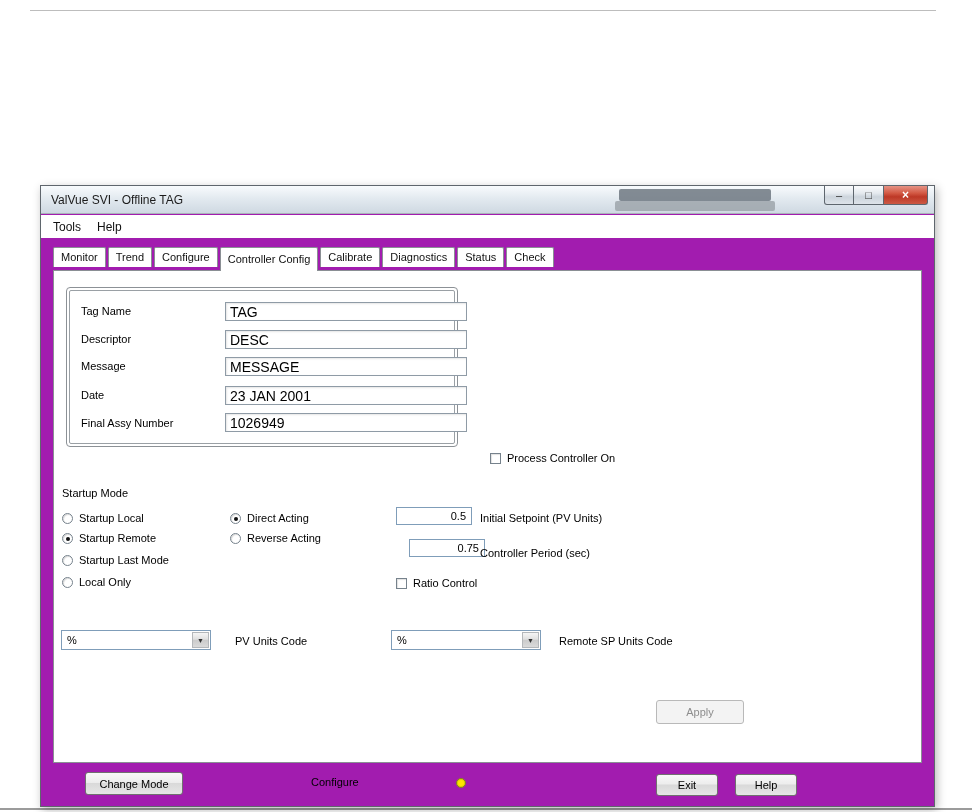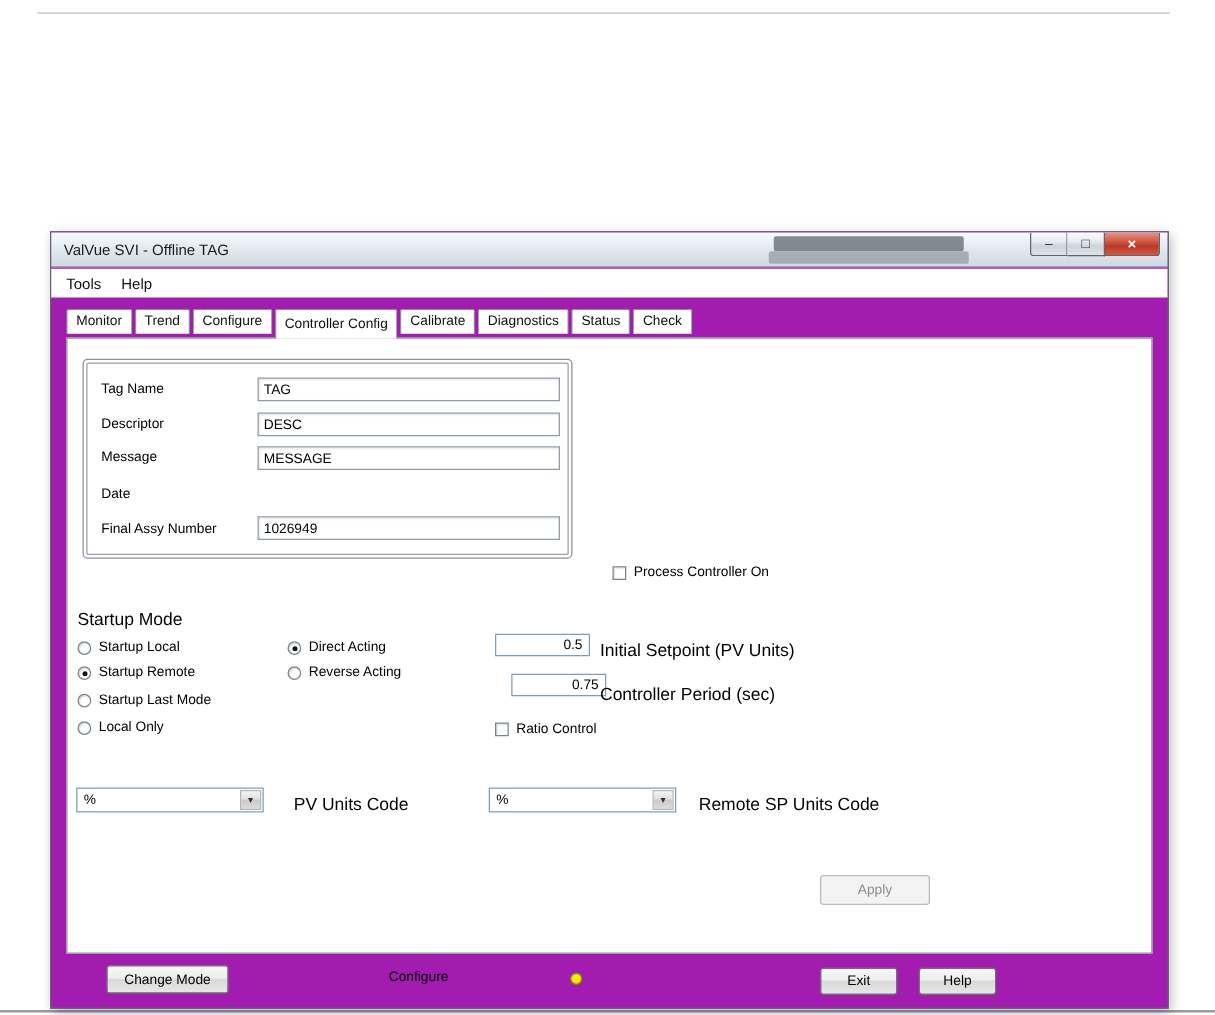--- a/index.html
+++ b/index.html
@@ -29,23 +29,23 @@
   .tabstrip { position:absolute; left:12px; top:61px; height:24px; display:flex; align-items:flex-start; z-index:3; }
   .tab { height:20px; border:1px solid #8a8f94; border-bottom:none; border-radius:2px 2px 0 0; background:#ffffff; font-size:11px; color:#111; padding:3px 7px 0 7px; margin-right:2px; white-space:nowrap; }
   .tab.active { height:24px; padding-top:5px; margin-bottom:-1px; z-index:4; position:relative; }
 
   .panel { position:absolute; left:12px; right:12px; top:84px; height:493px; border:1px solid #8a8f94; background:#ffffff; z-index:1; }
 
   
   .groupbox { position:absolute; left:12px; top:16px; width:392px; height:160px; border:1px solid #8c9196; border-radius:4px; }
   .groupbox-inner { position:absolute; left:2px; top:2px; right:2px; bottom:2px; border:1px solid #9aa0a5; border-radius:2px; }
   .g-label { position:absolute; left:14px; font-size:11px; color:#000; z-index:2; }
-  .g-field { position:absolute; left:139px; width:242px; height:19px; font-family:"Liberation Sans", sans-serif; font-size:11px; color:#000; border:1px solid #8f9ba6; background:#fff; padding:1px 4px; box-shadow:inset 1px 1px 2px rgba(0,0,0,0.10); z-index:2; }
+  .g-field { position:absolute; left:158px; width:242px; height:19px; font-family:"Liberation Sans", sans-serif; font-size:14px; color:#000; border:1px solid #8f9ba6; background:#fff; padding:1px 4px; box-shadow:inset 1px 1px 2px rgba(0,0,0,0.10); z-index:2; }
 
-  .plabel { position:absolute; font-size:14px; color:#000; white-space:nowrap; }
+  .plabel { position:absolute; font-size:11px; color:#000; white-space:nowrap; }
 
   
   .radio-row, .check-row { position:absolute; display:flex; align-items:center; gap:6px; font-size:11px; color:#000; white-space:nowrap; cursor:default; }
   .radio { display:inline-block; width:11px; height:11px; min-width:11px; border:1px solid #76828c; border-radius:50%; background:#fff; position:relative; box-shadow:inset 1px 1px 1px rgba(0,0,0,0.15); }
   .radio.checked::after { content:""; position:absolute; left:3px; top:3px; width:4px; height:4px; border-radius:50%; background:#111; }
   .checkbox { display:inline-block; width:11px; height:11px; min-width:11px; border:1px solid #76828c; background:#fff; box-shadow:inset 1px 1px 1px rgba(0,0,0,0.12); }
 
   
   .num-field { position:absolute; height:18px; font-family:"Liberation Sans", sans-serif; font-size:11px; text-align:right; border:1px solid #7f9db9; background:#fff; padding:1px 5px; }
 
@@ -111,20 +111,21 @@
       <span class="g-label" style="top:17px;">Tag Name</span>
       <input class="g-field" style="top: 14px;" value="TAG">
 
       <span class="g-label" style="top:45px;">Descriptor</span>
       <input class="g-field" style="top: 42px;" value="DESC">
 
       <span class="g-label" style="top:72px;">Message</span>
       <input class="g-field" style="top: 69px;" value="MESSAGE">
 
       <span class="g-label" style="top:101px;">Date</span>
+      <input class="g-field" style="top: 98px;" value="23 JAN 2001">
 
       <span class="g-label" style="top:129px;">Final Assy Number</span>
       <input class="g-field" style="top: 125px;" value="1026949">
     </div>
 
     <label class="check-row" style="left:436px; top:181px;">
       <span class="checkbox"></span>
       <span>Process Controller On</span>
     </label>
 

